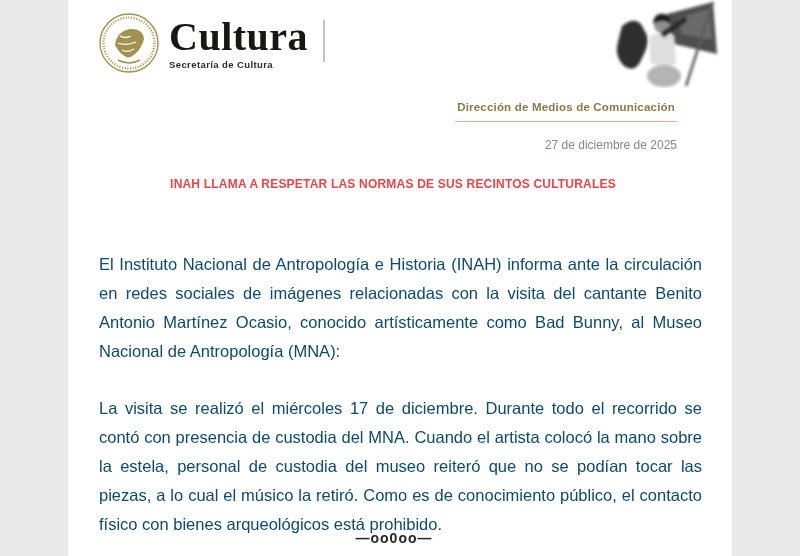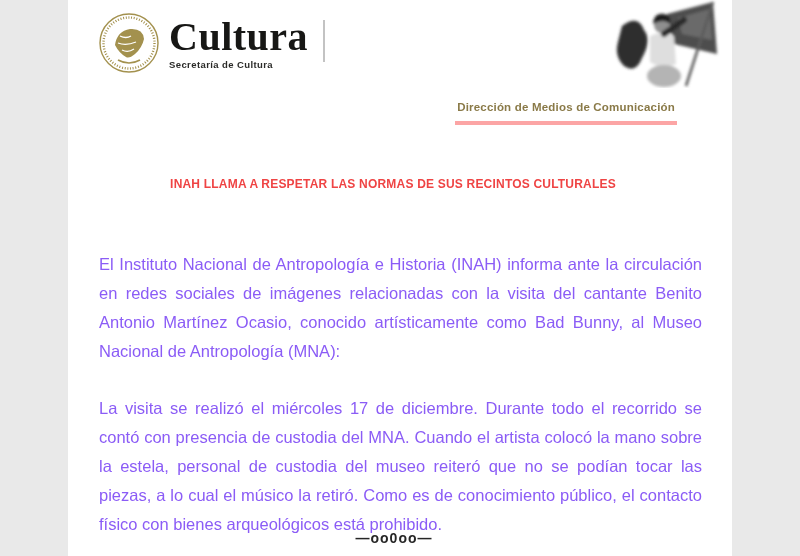--- a/index.html
+++ b/index.html
@@ -42,38 +42,38 @@
   
   .flag-figure { position:absolute; top:0; right:8px; width:112px; height:88px; }
 
   
   .meta { position:absolute; top:97px; right:55px; text-align:right; }
   .department {
     display:inline-block;
     font-size:11.5px; font-weight:bold; color:#8a7a48;
     letter-spacing:0.2px;
     padding:0 2px 8px 2px;
-    border-bottom:4px solid #fca5a5;
+    border-bottom:1px solid #fca5a5;
   }
   .date { margin-top:16px; font-size:12px; color:#8d8779; }
 
   
   .doc-title {
     position:absolute; top:171px; left:36px; right:50px;
     text-align:center;
     font-weight:bold; font-size:12px; line-height:27px;
     color:#ef4444; letter-spacing:0.2px;
   }
   .doc-title .inner { max-width:680px; margin:0 auto; }
   .doc-body { position:absolute; top:250px; left:31px; right:30px; }
   .doc-body p {
     margin:0 0 28px 0;
     font-size:16.5px; line-height:29px;
     text-align:justify; text-justify:inter-word;
-    color:#8b5cf6;
+    color:#0c4a6e;
   }
   .end-mark {
     position:absolute; bottom:10px; left:0; right:12px;
     text-align:center;
     font-weight:bold; font-size:14px; color:#262626;
     letter-spacing:1px;
   }
 </style>
 </head>
 <body>
@@ -115,20 +115,21 @@
         <path d="M52,34 L72,20" stroke="#2a2a2a" stroke-width="6" stroke-linecap="round"></path>
         <ellipse cx="52" cy="76" rx="17" ry="11" fill="#b4b4b4"></ellipse>
       </g>
     </svg>
   </span>
 
   <div class="meta">
     <div>
       <span class="department">Dirección de Medios de Comunicación</span>
     </div>
+    <div class="date">27 de diciembre de 2025</div>
   </div>
 
   <div class="doc-title">
     <div class="inner">INAH LLAMA A RESPETAR LAS NORMAS DE SUS RECINTOS CULTURALES</div>
   </div>
 
   <div class="doc-body">
     <p>El Instituto Nacional de Antropología e Historia (INAH) informa ante la circulación en redes sociales de imágenes relacionadas con la visita del cantante Benito Antonio Martínez Ocasio, conocido artísticamente como Bad Bunny, al Museo Nacional de Antropología (MNA):</p>
     <p>La visita se realizó el miércoles 17 de diciembre. Durante todo el recorrido se contó con presencia de custodia del MNA. Cuando el artista colocó la mano sobre la estela, personal de custodia del museo reiteró que no se podían tocar las piezas, a lo cual el músico la retiró. Como es de conocimiento público, el contacto físico con bienes arqueológicos está prohibido.</p>
   </div>

